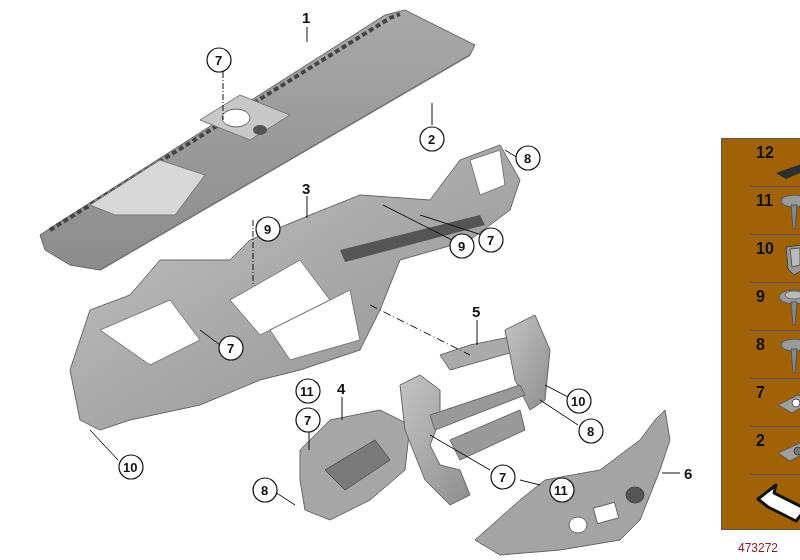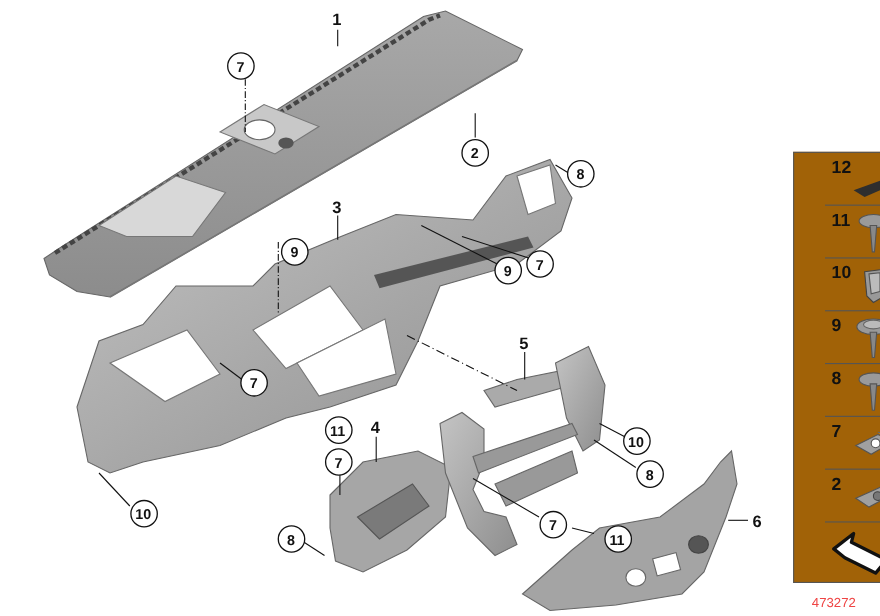--- a/index.html
+++ b/index.html
@@ -6,21 +6,21 @@
   body { width: 800px; height: 560px; position: relative; overflow: hidden; font-family: "Liberation Sans", sans-serif; }
   #diagram { position: absolute; left: 0; top: 0; width: 800px; height: 560px; }
   .callout-num { font-family: "Liberation Sans", sans-serif; font-weight: bold; font-size: 15px; fill: #111; }
   .circle-num { font-family: "Liberation Sans", sans-serif; font-weight: bold; font-size: 13px; fill: #111; }
   .legend { position: absolute; left: 721px; top: 138px; width: 70px; border: 1.5px solid #555; background: #a16207; padding-left: 28px; }
   .legend-cell { height: 47px; border-bottom: 1.5px solid #555; position: relative; }
   .legend-cell:last-child { border-bottom: none; }
   .legend-num { position: absolute; left: 6px; top: 5px; font-weight: bold; font-size: 16px; color: #111; font-family: "Liberation Sans", sans-serif; }
   .legend-icon { position: absolute; right: 6px; top: 4px; width: 40px; height: 40px; }
   .arrow-cell { height: 54px; }
-  .ref-num { position: absolute; left: 738px; top: 541px; font-size: 12px; color: #ef4444; font-family: "Liberation Sans", sans-serif; }
+  .ref-num { position: absolute; left: 738px; top: 541px; font-size: 12px; color: #7f1d1d; font-family: "Liberation Sans", sans-serif; }
 </style>
 </head>
 <body>
 
 <svg id="diagram" viewBox="0 0 800 560" xmlns="http://www.w3.org/2000/svg">
   <defs>
     <linearGradient id="dashGrad" x1="0" y1="0" x2="0" y2="1">
       <stop offset="0" stop-color="#a8a8a8"></stop>
       <stop offset="1" stop-color="#8c8c8c"></stop>
     </linearGradient>

